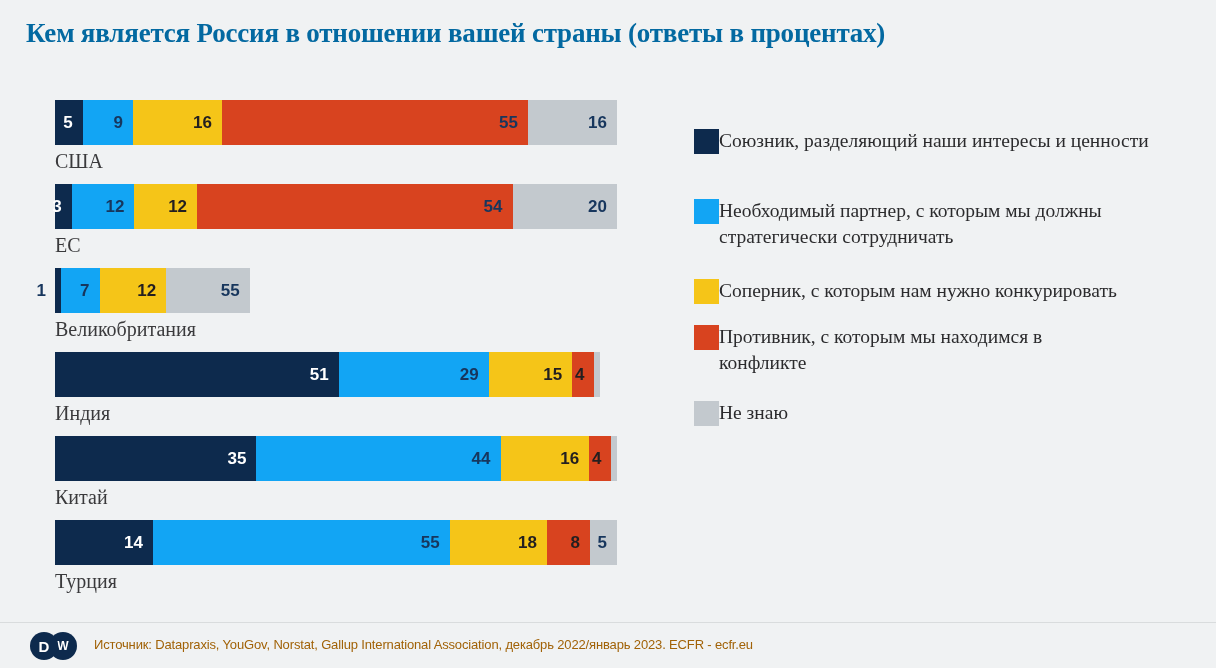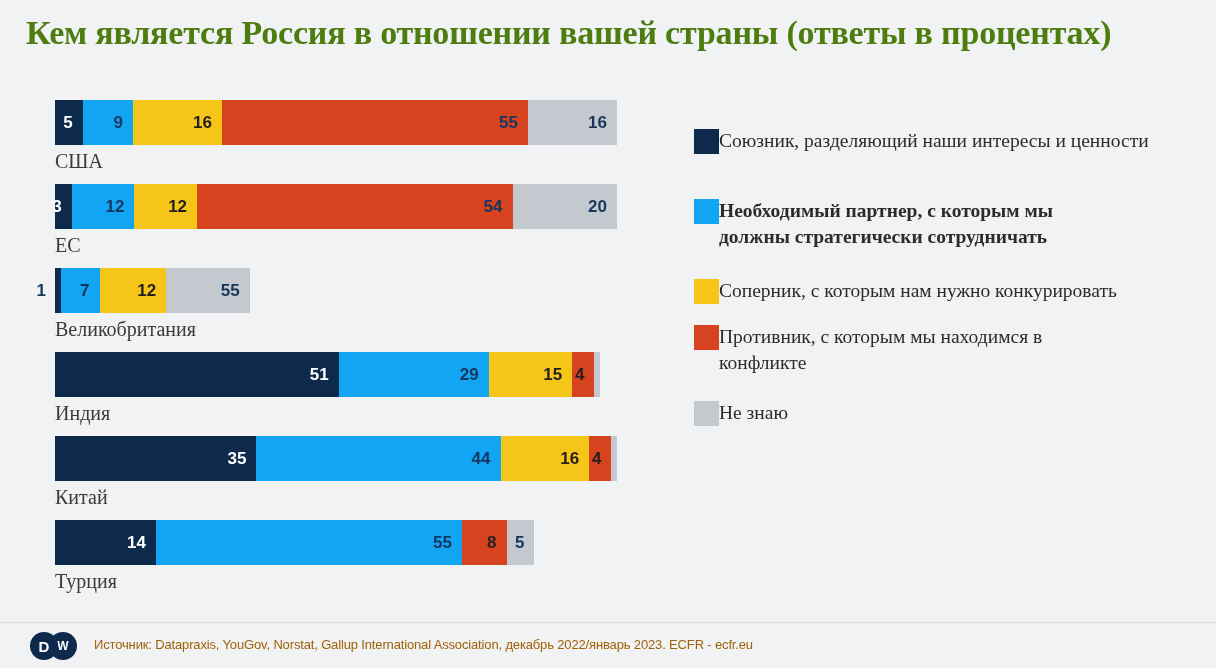--- a/index.html
+++ b/index.html
@@ -23,24 +23,24 @@
   }
 
   
   .title {
     position: absolute;
     left: 26px;
     top: 14px;
     width: 1140px;
     font-family: "Liberation Serif", "DejaVu Serif", serif;
     font-weight: bold;
-    font-size: 34px;
+    font-size: 27px;
     line-height: 38px;
     letter-spacing: -0.2px;
-    color: #4d7c0f;
+    color: #0369a1;
     white-space: nowrap;
   }
 
   
   .chart {
     position: absolute;
     left: 0px;
     top: 100px;
     width: 660px;
     height: 510px;
@@ -283,37 +283,40 @@
         <div class="country">Китай</div>
       </div>
       <div class="bar-group" style="top: 420px;">
         <div class="bar-track">
           <div class="seg" style="width: 101px; background: rgb(13, 42, 77);">
             <span class="seg-val light">14</span>
           </div>
           <div class="seg" style="width: 306.04px; background: rgb(18, 165, 244);">
             <span class="seg-val dark">55</span>
           </div>
+          <div class="seg" style="width: 100.158px; background: rgb(245, 197, 24);">
+            <span class="seg-val black">18</span>
+          </div>
           <div class="seg" style="width: 44.5149px; background: rgb(216, 67, 31);">
             <span class="seg-val black">8</span>
           </div>
           <div class="seg" style="width: 27.8218px; background: rgb(195, 201, 206);">
             <span class="seg-val dark">5</span>
           </div>
         </div>
         <div class="country">Турция</div>
       </div>
     </div>
 
   <div class="legend" id="legend-root">
       <div class="legend-item" style="top: 0px;">
         <div class="legend-swatch" style="background: rgb(13, 42, 77);"></div>
         <div class="legend-label">Союзник, разделяющий наши интересы и ценности</div>
       </div>
-      <div class="legend-item" style="top: 70px; font-weight: bold;">
+      <div class="legend-item" style="top: 70px;">
         <div class="legend-swatch" style="background: rgb(18, 165, 244);"></div>
         <div class="legend-label" style="max-width: 400px;">Необходимый партнер, с которым мы должны стратегически сотрудничать</div>
       </div>
       <div class="legend-item" style="top: 150px;">
         <div class="legend-swatch" style="background: rgb(245, 197, 24);"></div>
         <div class="legend-label">Соперник, с которым нам нужно конкурировать</div>
       </div>
       <div class="legend-item" style="top: 196px;">
         <div class="legend-swatch" style="background: rgb(216, 67, 31);"></div>
         <div class="legend-label" style="max-width: 330px;">Противник, с которым мы находимся в конфликте</div>

